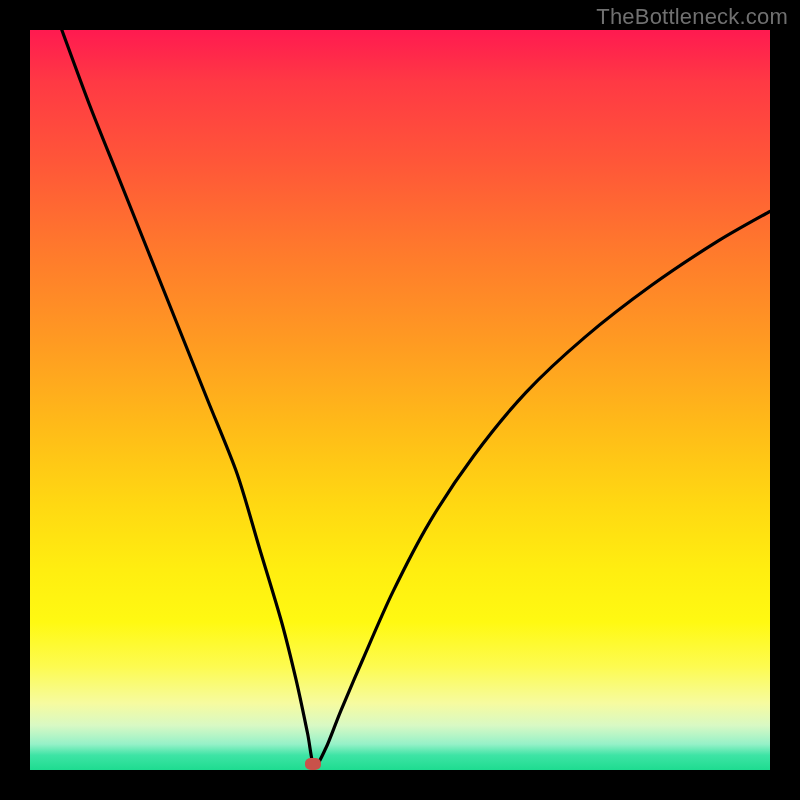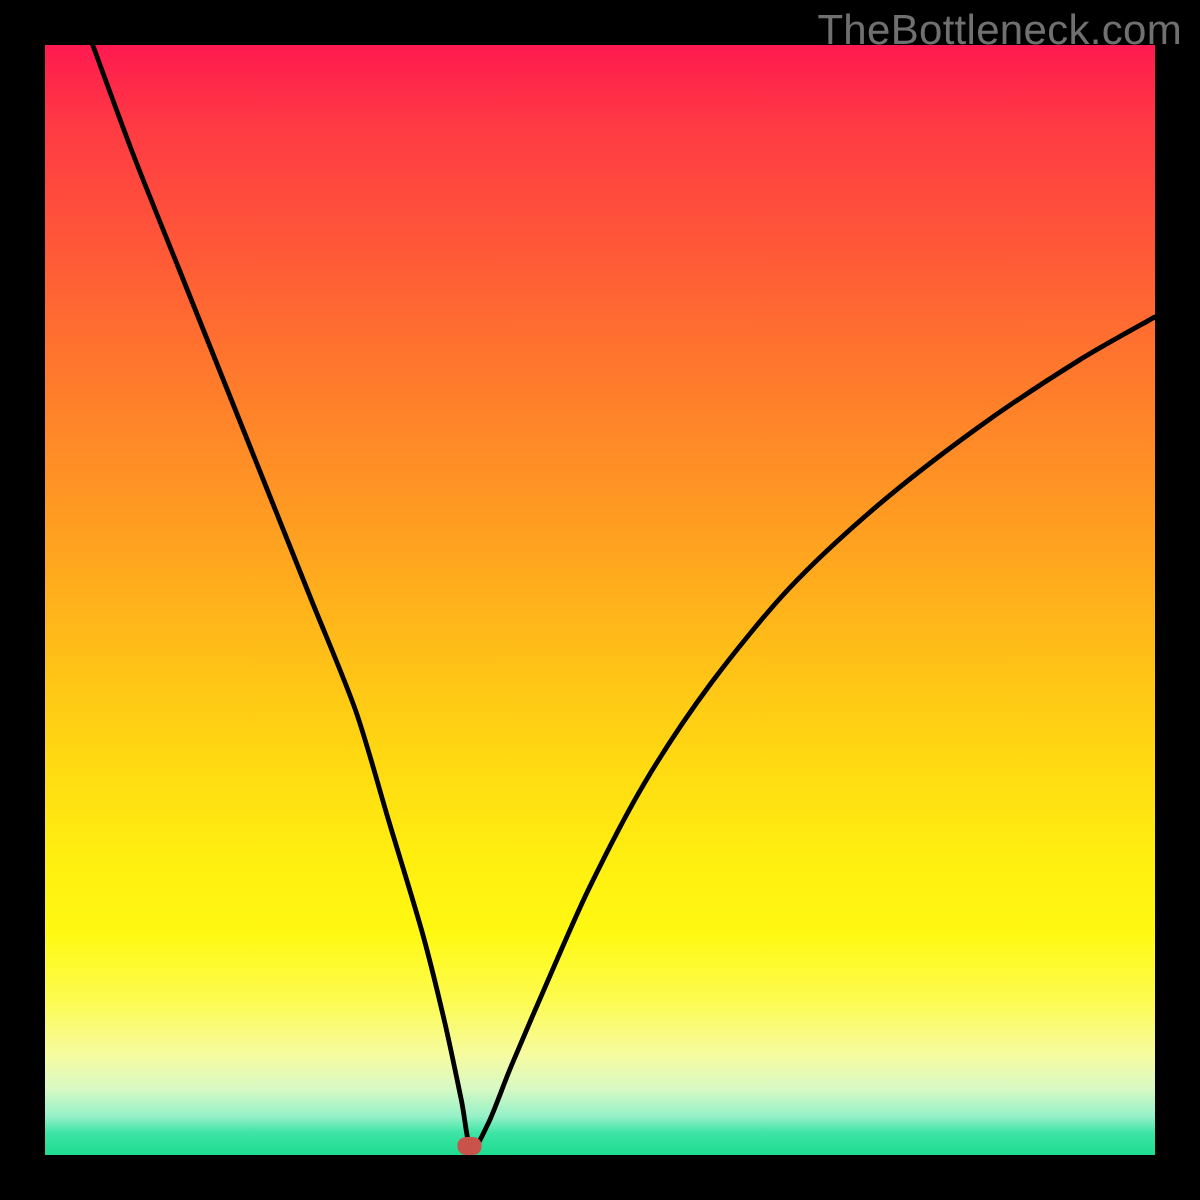--- a/index.html
+++ b/index.html
@@ -15,21 +15,21 @@
     position: relative;
     width: 800px;
     height: 800px;
     background: #000;
   }
   .watermark {
     position: absolute;
     top: 4px;
     right: 12px;
     color: #707070;
-    font-size: 28px;
+    font-size: 22px;
     font-weight: 500;
     letter-spacing: 0.2px;
     z-index: 30;
   }
   .plot-area {
     position: absolute;
     left: 30px;
     top: 30px;
     width: 740px;
     height: 740px;

